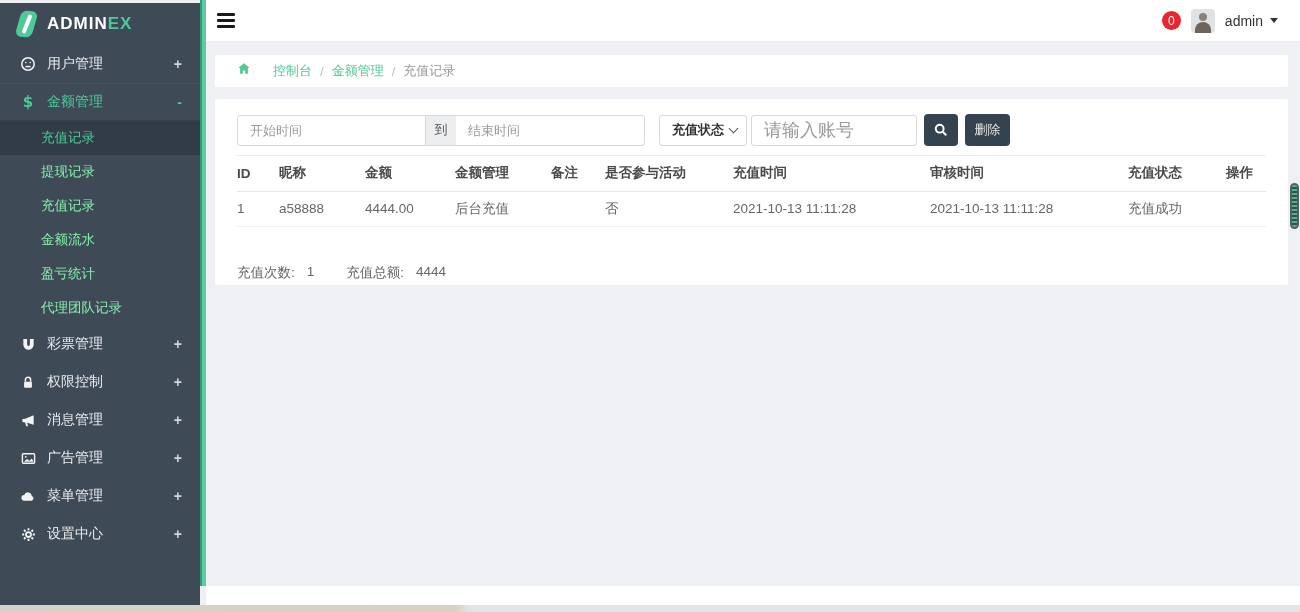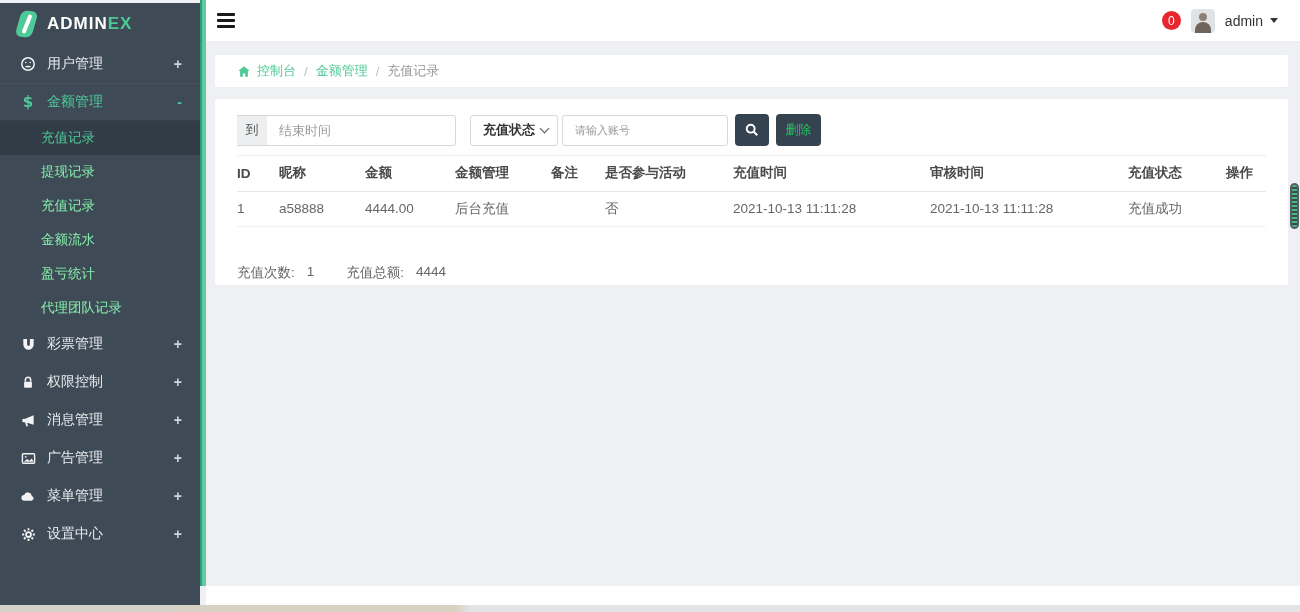--- a/index.html
+++ b/index.html
@@ -51,21 +51,21 @@
   .avatar .head { position:absolute; left:8px; top:4px; width:8px; height:8px; border-radius:50%; background:#8d8077; }
   .avatar .body { position:absolute; left:4px; top:13px; width:16px; height:12px; border-radius:8px 8px 0 0; background:#6e645c; }
   .user-menu { display:flex; align-items:center; gap:7px; cursor:pointer; color:#333; font-size:14px; }
   .caret-down { width:0; height:0; border-left:4px solid transparent; border-right:4px solid transparent;
                 border-top:5px solid #333; }
 
   
   .breadcrumb-card { position:absolute; left:215px; top:55px; width:1073px; height:32px;
                      background:#fff; border-radius:2px; display:flex; align-items:center;
                      padding-left:22px; gap:8px; font-size:13px; }
-  .crumb-link { color:#4ec998; text-decoration:none; cursor:pointer; display:flex; align-items:center; gap:6px; }
+  .crumb-link { color:#4ec998; text-decoration:none; cursor:pointer; display:flex; align-items:flex-start; gap:22px; }
   .crumb-sep { color:#b9bfc4; }
   .crumb-current { color:#999; }
 
   .main-card { position:absolute; left:215px; top:99px; width:1073px; height:186px;
                background:#fff; border-radius:2px; padding:0 22px; }
 
   .filter-row { display:flex; align-items:center; margin-top:15px; height:32px; }
   .input-group { display:flex; align-items:stretch; height:31px; }
   .input-group input { width:189px; border:1px solid #d9d9d9; padding:0 12px; font-size:13px;
                        color:#555; outline:none; }
@@ -73,22 +73,22 @@
   .ig-first { border-radius:3px 0 0 3px; }
   .ig-last  { border-radius:0 3px 3px 0; border-left:none !important; }
   .ig-addon { width:30px; background:#eceeef; border-top:1px solid #d9d9d9; border-bottom:1px solid #d9d9d9;
               display:flex; align-items:center; justify-content:center; color:#555; }
   .select-box { margin-left:14px; width:88px; height:31px; border:1px solid #d9d9d9; border-radius:3px;
                 display:flex; align-items:center; justify-content:space-between; padding:0 9px 0 12px;
                 font-weight:bold; color:#333; cursor:pointer; background:#fff; }
   .chev { width:7px; height:7px; border-right:1.5px solid #555; border-bottom:1.5px solid #555;
           transform:rotate(45deg); margin-top:-3px; }
   .plain-input { margin-left:4px; width:166px; height:31px; border:1px solid #d9d9d9; border-radius:3px;
-                 padding:0 12px; font-size:11px; color:#555; outline:none; }
-  .btn-dark { height:32px; background:#35424f; color:#22c55e; border:none; border-radius:4px;
+                 padding:0 12px; font-size:18px; color:#555; outline:none; }
+  .btn-dark { height:32px; background:#35424f; color:#e5e5e5; border:none; border-radius:4px;
               display:flex; align-items:center; justify-content:center; cursor:pointer; font-size:13px; }
   .btn-search { margin-left:7px; width:34px; }
   .btn-delete { margin-left:7px; width:45px; }
 
   .filter-divider { border:none; border-top:1px solid #ededed; margin-top:9px; }
 
   table.records { width:100%; border-collapse:collapse; table-layout:fixed; }
   table.records th { text-align:left; font-size:13.5px; color:#4a4a4a; font-weight:bold;
                      height:35px; border-bottom:1px solid #e6e6e6; }
   table.records td { height:35px; font-size:13.5px; color:#666; border-bottom:1px solid #f1f1f1; }
@@ -260,20 +260,21 @@
         <span>金额管理</span>
       </span>
     <span class="crumb-sep">/</span>
     <span class="crumb-current">充值记录</span>
   </div>
 
   <section class="main-card">
 
     <div class="filter-row">
       <div class="input-group">
+        <input class="ig-first" type="text" placeholder="开始时间" style="">
         <span class="ig-addon">到</span>
         <input class="ig-last" type="text" placeholder="结束时间" style="">
       </div>
       <div class="select-box">
         <span>充值状态</span>
         <span class="chev"></span>
       </div>
       <input class="plain-input" type="text" placeholder="请输入账号" style="">
       <button class="btn-dark btn-search">
         <svg width="14" height="14" viewBox="0 0 16 16" fill="none" stroke="#fff" stroke-width="2.2">

